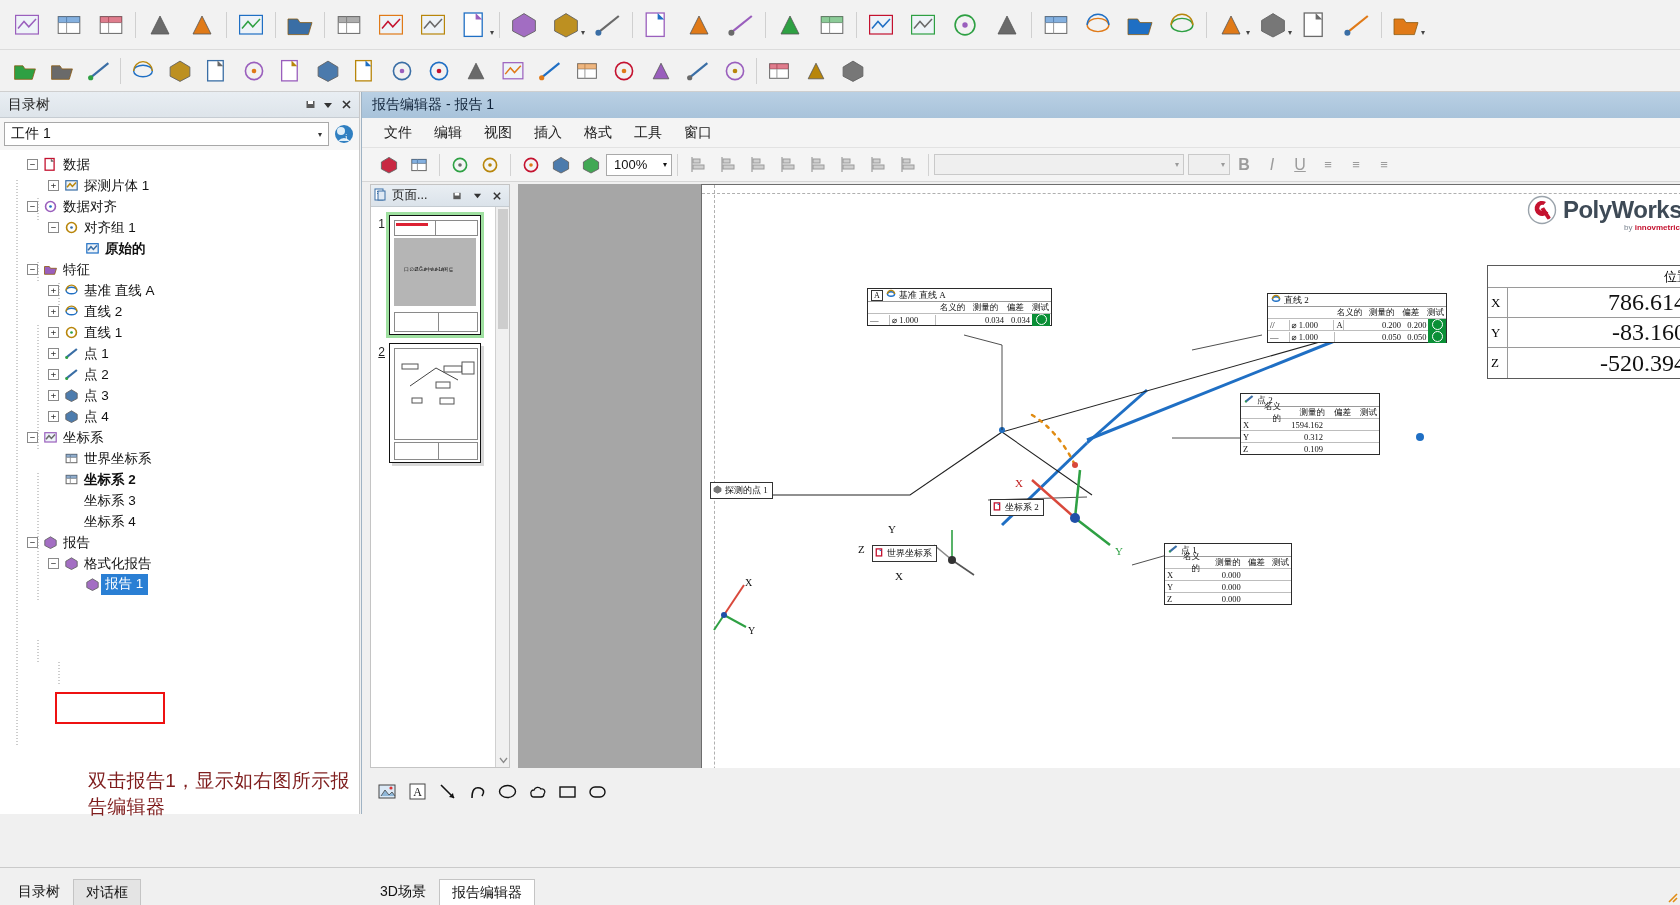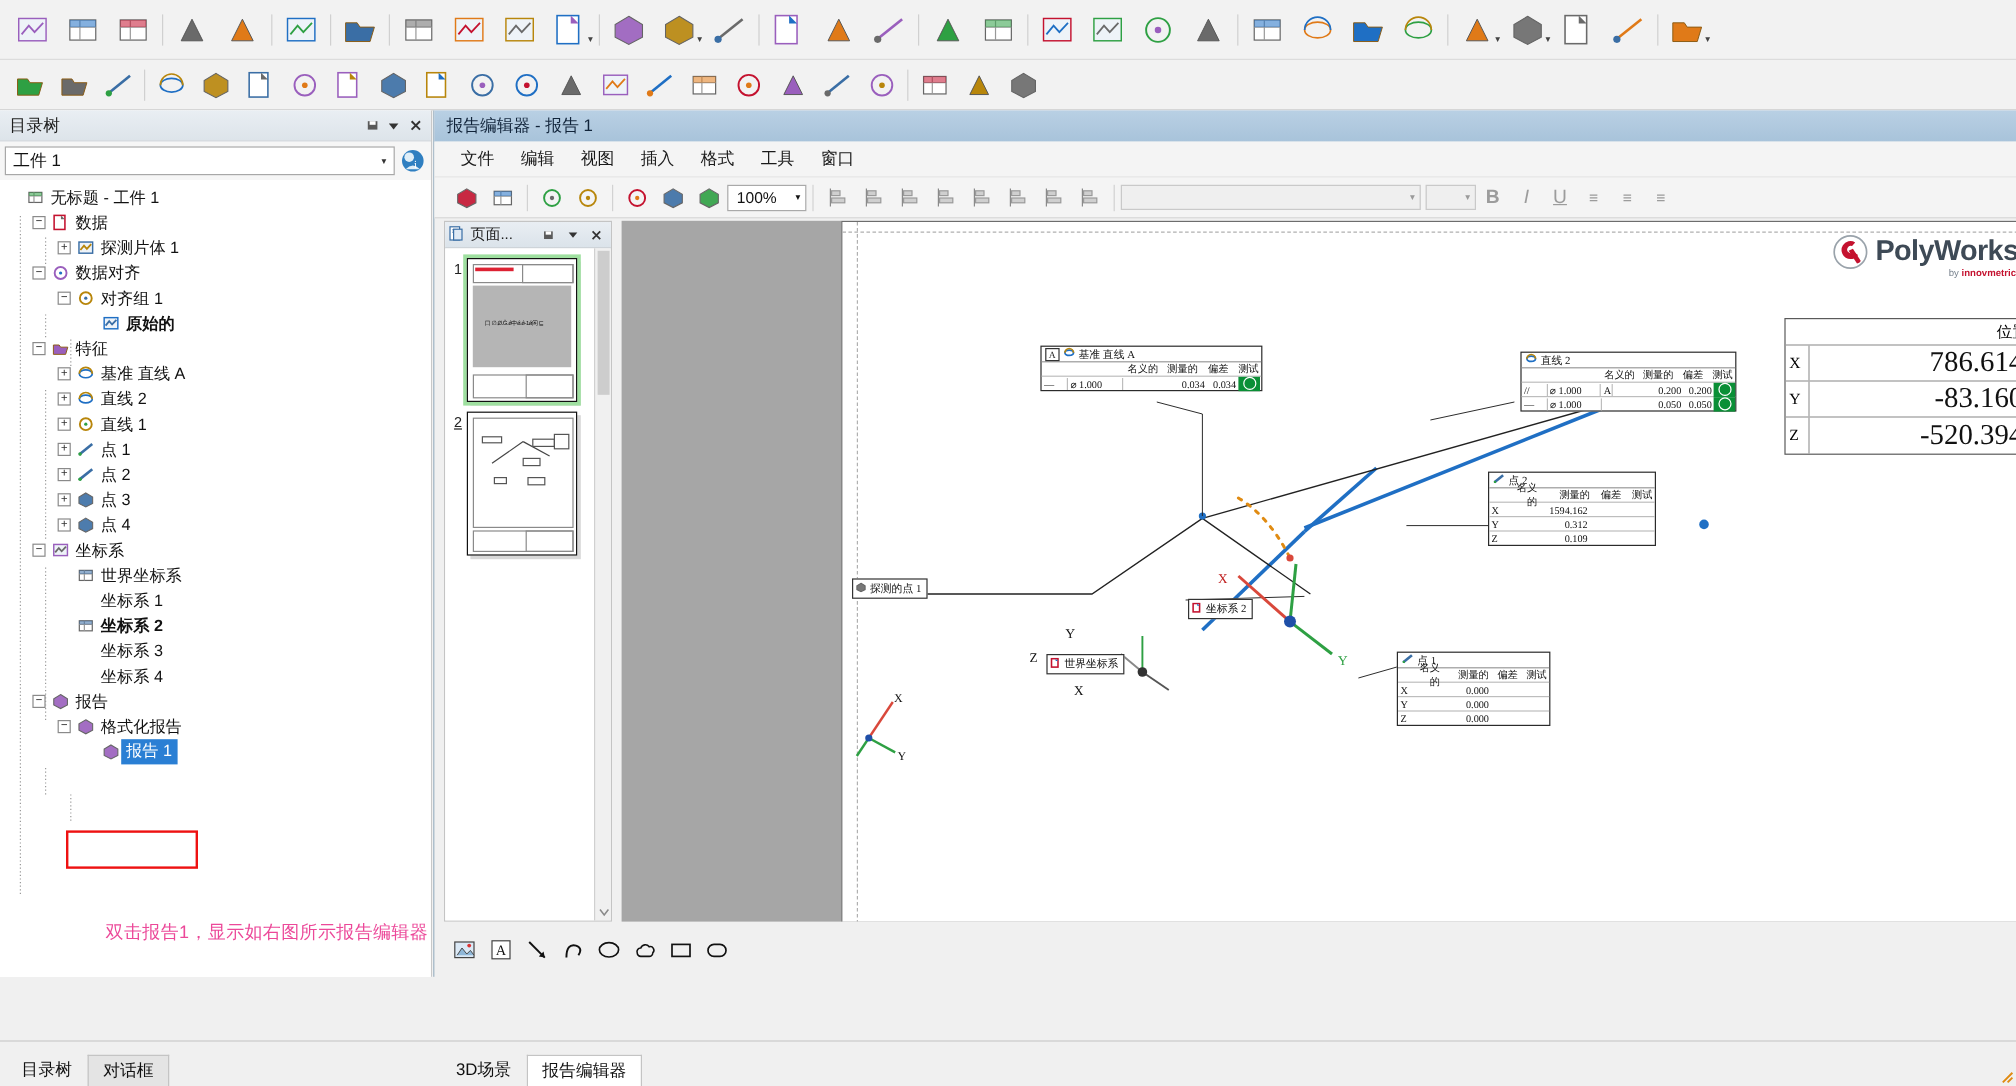--- a/index.html
+++ b/index.html
@@ -73,21 +73,21 @@
     font-family: "DejaVu Sans Mono", monospace;
   }
   .ico { width: 18px; height: 17px; flex: 0 0 auto; display:flex; align-items:center; justify-content:center; margin-left: 3px;}
   .selected-lbl { background: #2a7fd4; color: #fff; padding: 1px 5px 2px 4px; }
   #report1-highlight {
     position: absolute; border: 2px solid #ee1111;
     left: 55px; top: 600px; width: 110px; height: 32px;
   }
   #annotation {
     position: absolute; left: 88px; top: 676px;
-    color: #ec4899; font-size: 15px; letter-spacing: .3px;
+    color: #7f1d1d; font-size: 19px; letter-spacing: .3px;
   }
 
   
   #editor {
     position: absolute; left: 361px; top: 92px; right: 0; height: 722px;
     background: #f0f0f0; border-left: 1px solid #9fb3c4;
   }
   #editor-title {
     height: 26px; background: linear-gradient(#b9d0e4,#a8c3da);
     display: flex; align-items: center; padding-left: 10px;
@@ -601,32 +601,20 @@
         <svg width="22" height="22" viewBox="0 0 22 22">
           <circle cx="11" cy="11" r="9" fill="#2f7fc1"></circle>
           <circle cx="8" cy="8" r="4" fill="#dfeef8"></circle>
           <path d="M5 18 q6 -6 12 0 z" fill="#dfeef8"></path>
           <text x="12" y="17" font-size="9" fill="#fff" font-family="Liberation Serif, serif">i</text>
         </svg>
       </span>
     </div>
 
     <div id="tree-body">
-        <div class="tn" style="padding-left: 6px;">
-          <span style="width: 11px; flex: 0 0 auto;"></span>
-          <span class="ico">
-            <svg width="15" height="15" viewBox="0 0 15 15">
-              <rect x="2.1" y="3.3" width="10.799999999999999" height="8.4" fill="#fff" stroke="#666" stroke-width="1"></rect>
-              <line x1="2.1" y1="6.3" x2="12.9" y2="6.3" stroke="#999"></line>
-              <line x1="6.3" y1="3.3" x2="6.3" y2="11.700000000000001" stroke="#999"></line>
-              <rect x="2.1" y="3.3" width="10.799999999999999" height="3" fill="#2ea043" opacity=".55"></rect>
-            </svg>
-          </span>
-          <span class="lbl">无标题 - 工件 1</span>
-        </div>
         <div class="tn" style="padding-left: 27px;">
           <span class="expander">−</span>
           <span class="ico">
             <svg width="15" height="15" viewBox="0 0 15 15">
               <rect x="2.1" y="1.5" width="9" height="11.700000000000001" fill="#fff" stroke="#c4122f" stroke-width="1.3"></rect>
               <path d="M7.800000000000001 1.5 L11.1 4.8 L7.800000000000001 4.8 Z" fill="#6a6a6a"></path>
             </svg>
           </span>
           <span class="lbl">数据</span>
         </div>
@@ -761,25 +749,20 @@
           <span style="width: 11px; flex: 0 0 auto;"></span>
           <span class="ico">
             <svg width="15" height="15" viewBox="0 0 15 15">
               <rect x="2.1" y="3.3" width="10.799999999999999" height="8.4" fill="#fff" stroke="#666" stroke-width="1"></rect>
               <line x1="2.1" y1="6.3" x2="12.9" y2="6.3" stroke="#999"></line>
               <line x1="6.3" y1="3.3" x2="6.3" y2="11.700000000000001" stroke="#999"></line>
               <rect x="2.1" y="3.3" width="10.799999999999999" height="3" fill="#3a6ea5" opacity=".55"></rect>
             </svg>
           </span>
           <span class="lbl">世界坐标系</span>
-        </div>
-        <div class="tn" style="padding-left: 48px;">
-          <span style="width: 11px; flex: 0 0 auto;"></span>
-          <span style="width: 21px; flex: 0 0 auto;"></span>
-          <span class="lbl">坐标系 1</span>
         </div>
         <div class="tn bold" style="padding-left: 48px;">
           <span style="width: 11px; flex: 0 0 auto;"></span>
           <span class="ico">
             <svg width="15" height="15" viewBox="0 0 15 15">
               <rect x="2.1" y="3.3" width="10.799999999999999" height="8.4" fill="#fff" stroke="#666" stroke-width="1"></rect>
               <line x1="2.1" y1="6.3" x2="12.9" y2="6.3" stroke="#999"></line>
               <line x1="6.3" y1="3.3" x2="6.3" y2="11.700000000000001" stroke="#999"></line>
               <rect x="2.1" y="3.3" width="10.799999999999999" height="3" fill="#3a6ea5" opacity=".55"></rect>
             </svg>

